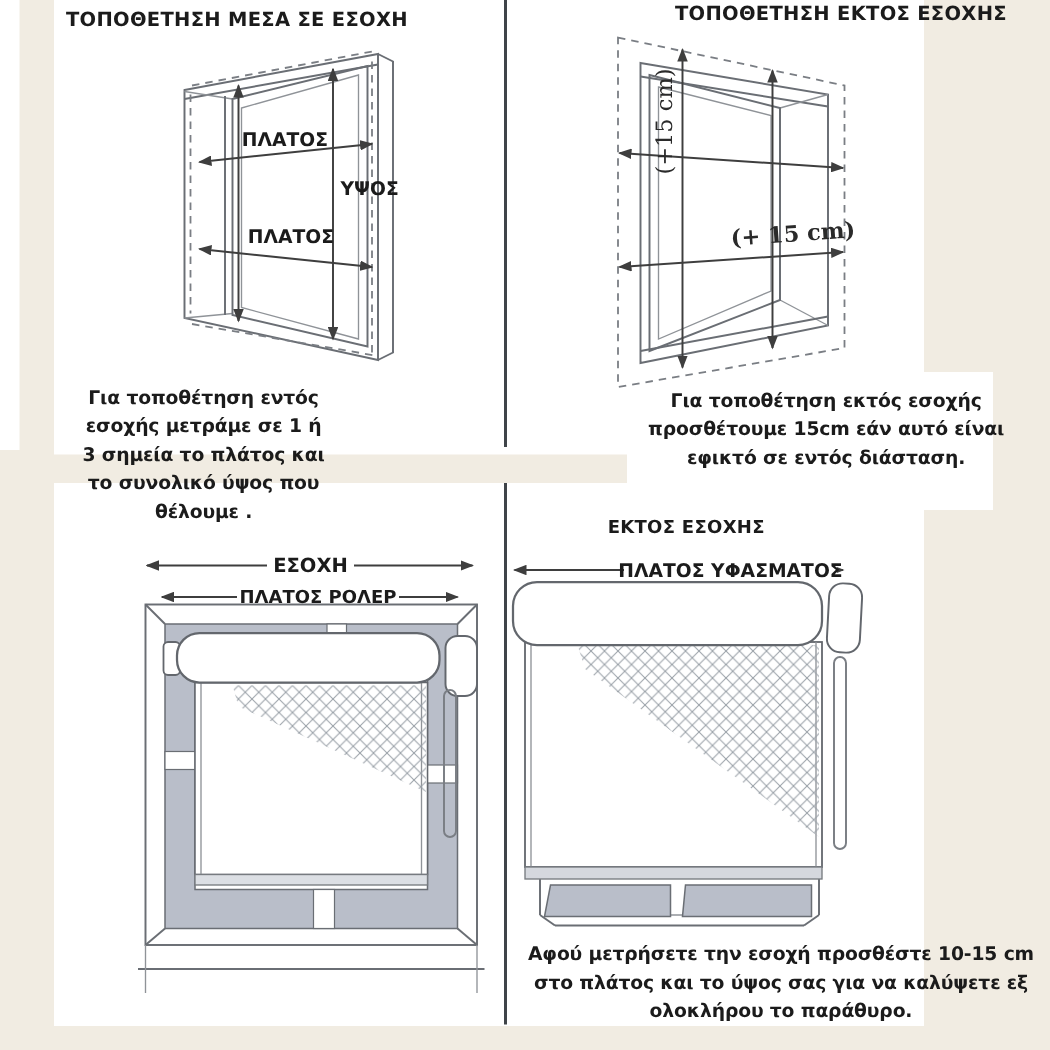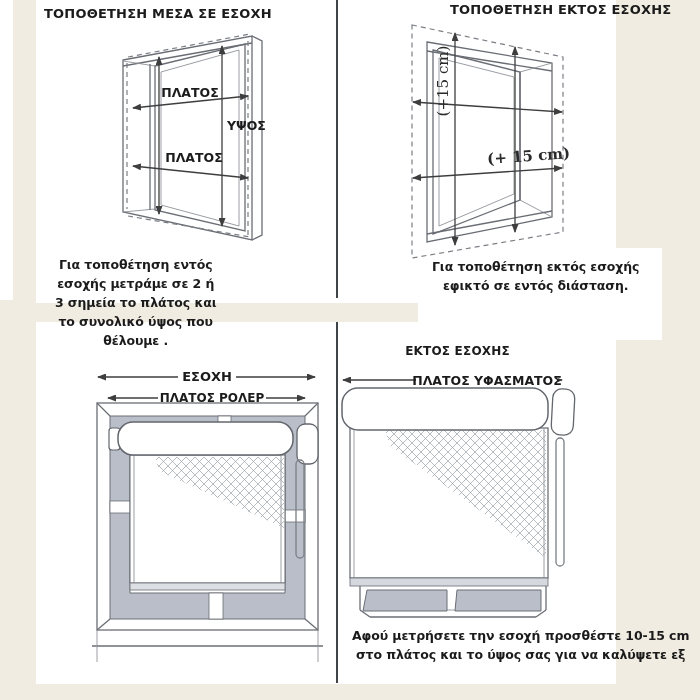--- a/index.html
+++ b/index.html
@@ -64,21 +64,21 @@
     <line class="arr" x1="121" y1="57" x2="121" y2="214" marker-start="url(#mA)" marker-end="url(#mA)"></line>
     <line class="arr" x1="184" y1="46" x2="184" y2="226" marker-start="url(#mA)" marker-end="url(#mA)"></line>
   </g>
   <text class="svg-label" x="152" y="97" font-size="12.5" text-anchor="middle">ΠΛΑΤΟΣ</text>
   <text class="svg-label" x="156" y="162" font-size="12.5" text-anchor="middle">ΠΛΑΤΟΣ</text>
   <text class="svg-label" x="189" y="130" font-size="12.5" text-anchor="start">ΥΨΟΣ</text>
 </svg>
 
 <div class="abs caption" style="left:55px;top:255px;">
   <div>Για τοποθέτηση εντός</div>
-  <div>εσοχής μετράμε σε 2 ή</div>
+  <div>εσοχής μετράμε σε 1 ή</div>
   <div>3 σημεία το πλάτος και</div>
   <div>το συνολικό ύψος που</div>
   <div>θέλουμε .</div>
 </div>
 
 <div class="abs title" style="left:450px;top:2px;width:215px;text-align:center;">ΤΟΠΟΘΕΤΗΣΗ ΕΚΤΟΣ ΕΣΟΧΗΣ</div>
 
 <svg style="left:395px;top:15px;" width="190" height="250" viewBox="0 0 190 250">
   <defs>
     <marker id="mB" markerWidth="9" markerHeight="7" refX="8" refY="3.5" orient="auto-start-reverse" markerUnits="userSpaceOnUse">
@@ -101,20 +101,21 @@
     <line class="arr" x1="120" y1="32" x2="120" y2="217" marker-start="url(#mB)" marker-end="url(#mB)"></line>
     <line class="arr" x1="18" y1="87" x2="167" y2="97" marker-start="url(#mB)" marker-end="url(#mB)"></line>
     <line class="arr" x1="18" y1="163" x2="167" y2="153" marker-start="url(#mB)" marker-end="url(#mB)"></line>
   </g>
   <text class="serif-label" font-size="15" text-anchor="middle" transform="rotate(-90 53 66)" x="53" y="66">(+15 cm)</text>
   <text class="serif-label" font-size="15" font-weight="600" text-anchor="middle" transform="rotate(-4 134 146)" x="134" y="146">(+ 15 cm)</text>
 </svg>
 
 <div class="abs caption" style="left:432px;top:257px;">
   <div>Για τοποθέτηση εκτός εσοχής</div>
+  <div>προσθέτουμε 15cm εάν αυτό είναι</div>
   <div>εφικτό σε εντός διάσταση.</div>
 </div>
 
 <svg style="left:60px;top:358px;" width="270" height="312" viewBox="0 0 270 312">
   <defs>
     <marker id="mC" markerWidth="9" markerHeight="7" refX="8" refY="3.5" orient="auto-start-reverse" markerUnits="userSpaceOnUse">
       <path d="M0,0 L9,3.5 L0,7 Z" fill="#3e3e3e"></path>
     </marker>
     <pattern id="hatchC" width="9" height="9" patternUnits="userSpaceOnUse">
       <path d="M0,9 L9,0 M0,0 L9,9" stroke="#9aa1a8" stroke-width="0.7" fill="none"></path>
@@ -194,13 +195,14 @@
   <g>
     <line class="arr" x1="3" y1="18" x2="222" y2="18" marker-start="url(#mD)" marker-end="url(#mD)"></line>
     <rect x="76" y="9" width="142" height="16" fill="#ffffff"></rect>
     <text class="svg-label" x="147" y="22.5" font-size="12.5" text-anchor="middle">ΠΛΑΤΟΣ ΥΦΑΣΜΑΤΟΣ</text>
   </g>
 </svg>
 
 <div class="abs caption" style="left:352px;top:626px;">
   <div>Αφού μετρήσετε την εσοχή προσθέστε 10-15 cm</div>
   <div>στο πλάτος και το ύψος σας για να καλύψετε εξ</div>
+  <div>ολοκλήρου το παράθυρο.</div>
 </div>
 
 </body></html>

